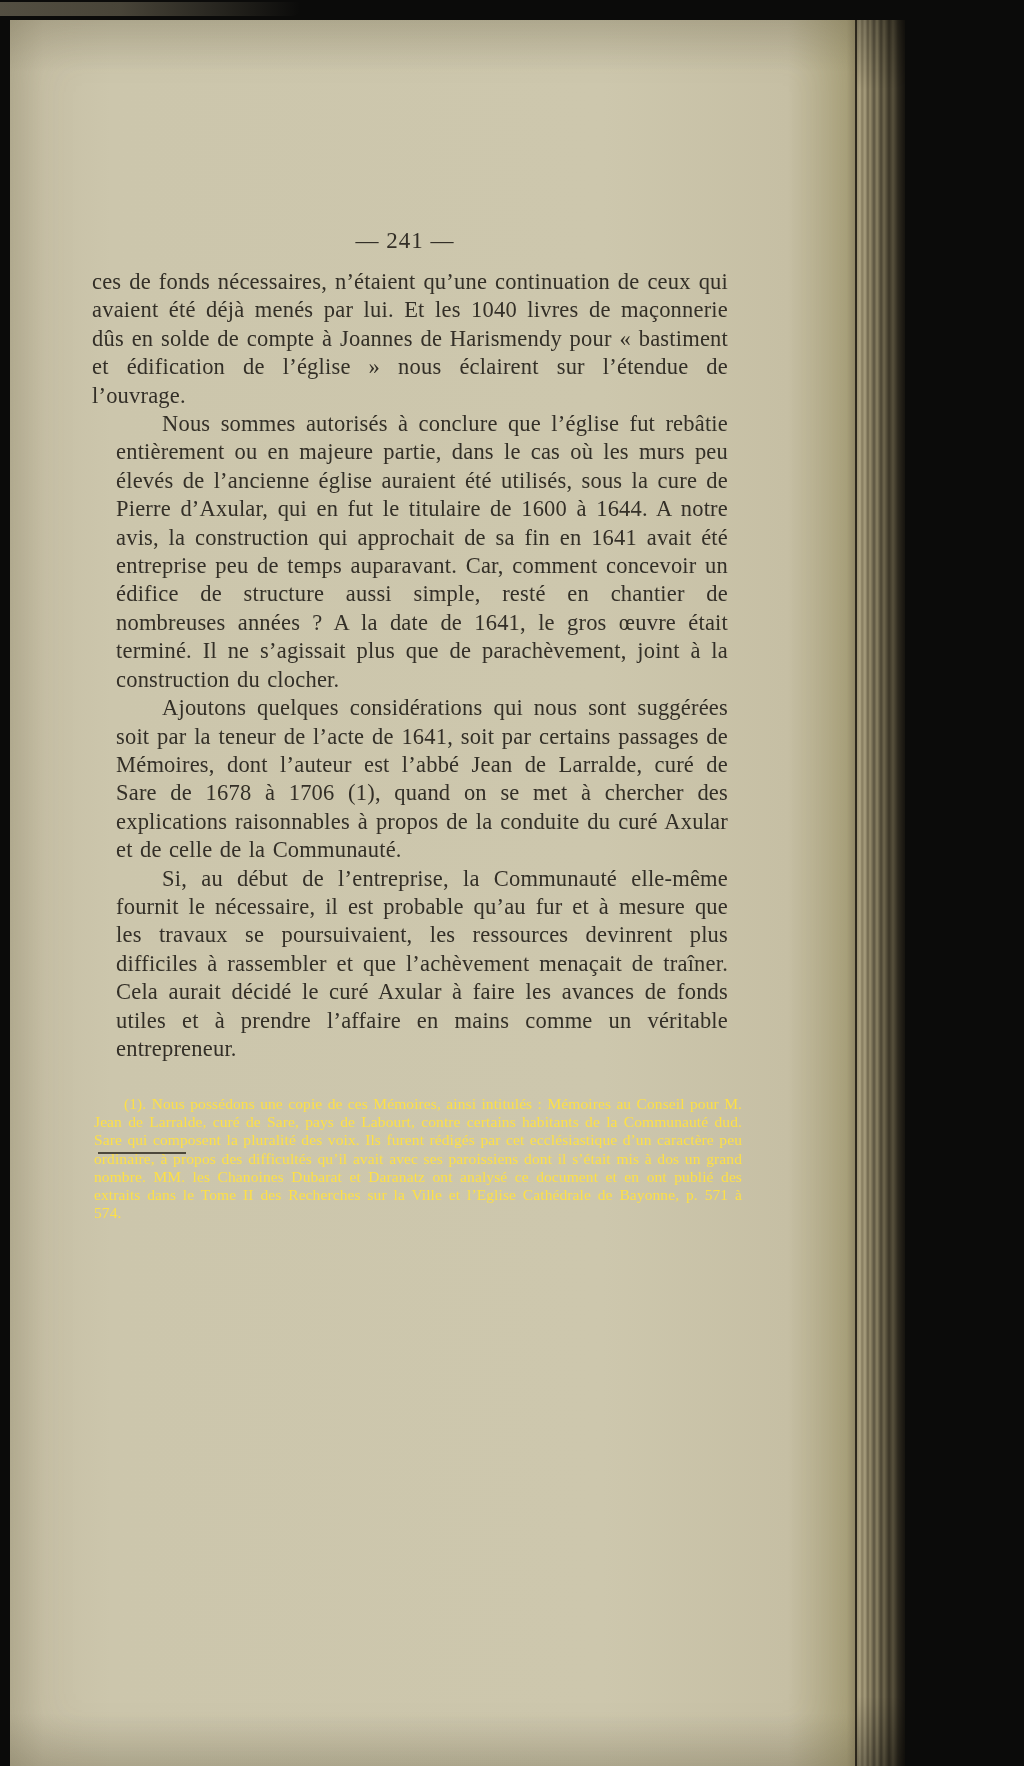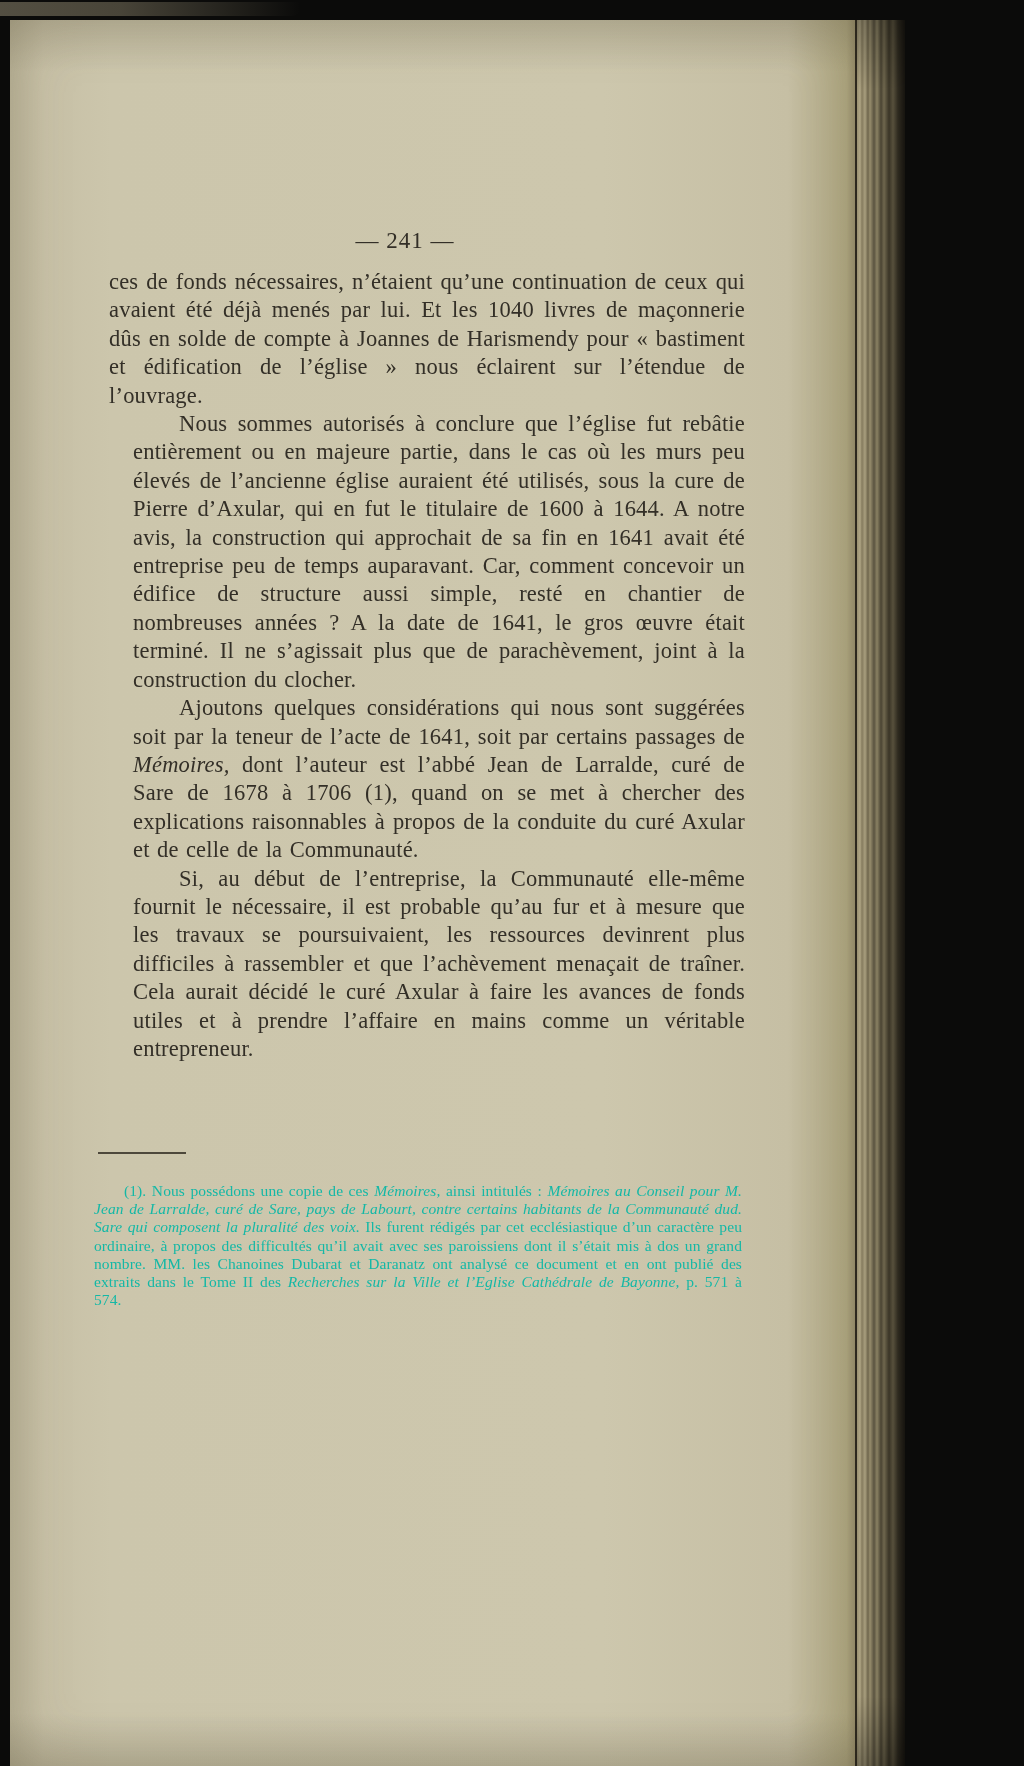--- a/index.html
+++ b/index.html
@@ -61,42 +61,42 @@
     position: absolute;
     left: 90px; top: 228px;
     width: 630px;
     text-align: center;
     font-size: 23px;
     letter-spacing: 1px;
     color: var(--ink);
   }
   .body-text {
     position: absolute;
-    left: 109px; top: 268px;
+    left: 92px; top: 268px;
     width: 636px;
     color: var(--ink);
     font-size: 22.5px;
     line-height: 28.4px;
     text-align: justify;
     letter-spacing: 0.2px;
     word-spacing: 1.5px;
   }
   .body-text p.indent { text-indent: 46px; margin-left: 24px; }
-  .it { font-style: italic; }
+  .it { }
   .footnote-rule {
     position: absolute;
     left: 98px; top: 1152px;
     width: 88px; height: 2px;
     background: #4d483b;
   }
   .footnote {
     position: absolute;
-    left: 94px; top: 1182px;
+    left: 94px; top: 1095px;
     width: 648px;
-    color: #14b8a6;
+    color: #fde047;
     font-size: 15.5px;
     line-height: 18.2px;
     text-align: justify;
     letter-spacing: 0.1px;
     word-spacing: 1px;
     text-indent: 30px;
   }
 </style>
 </head>
 <body>

